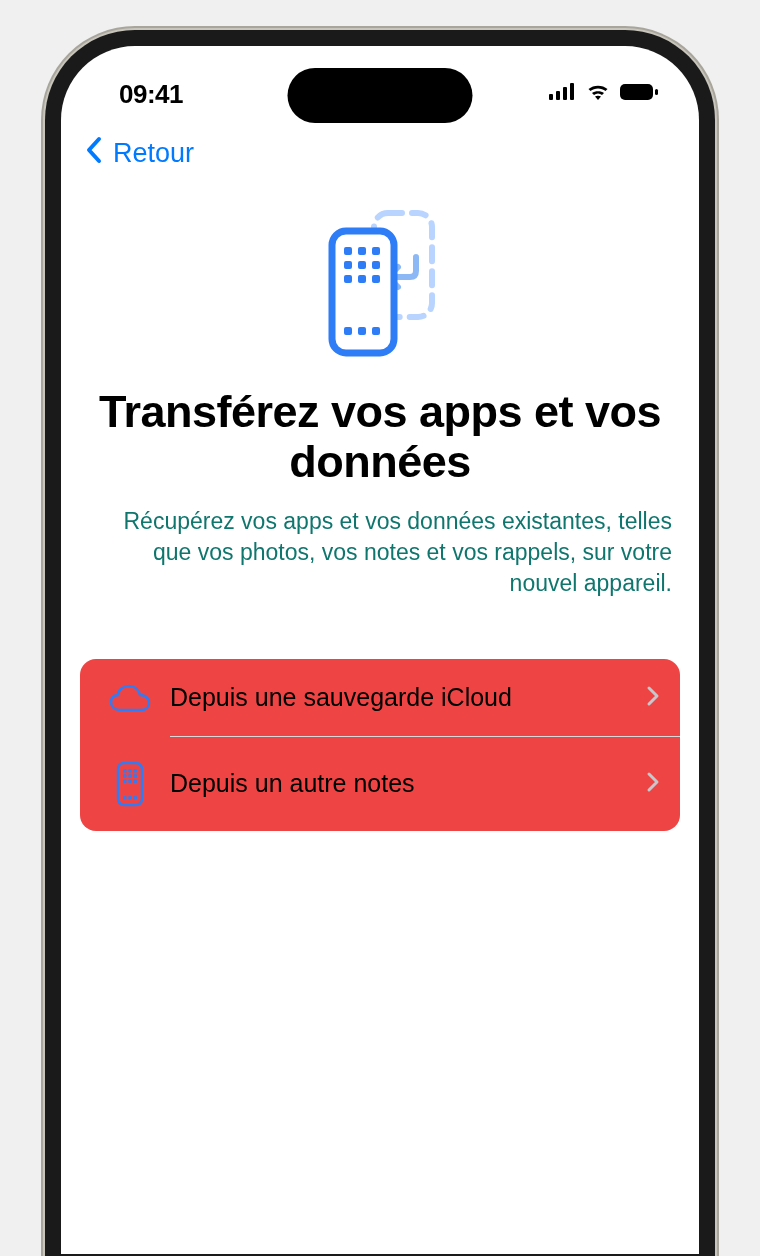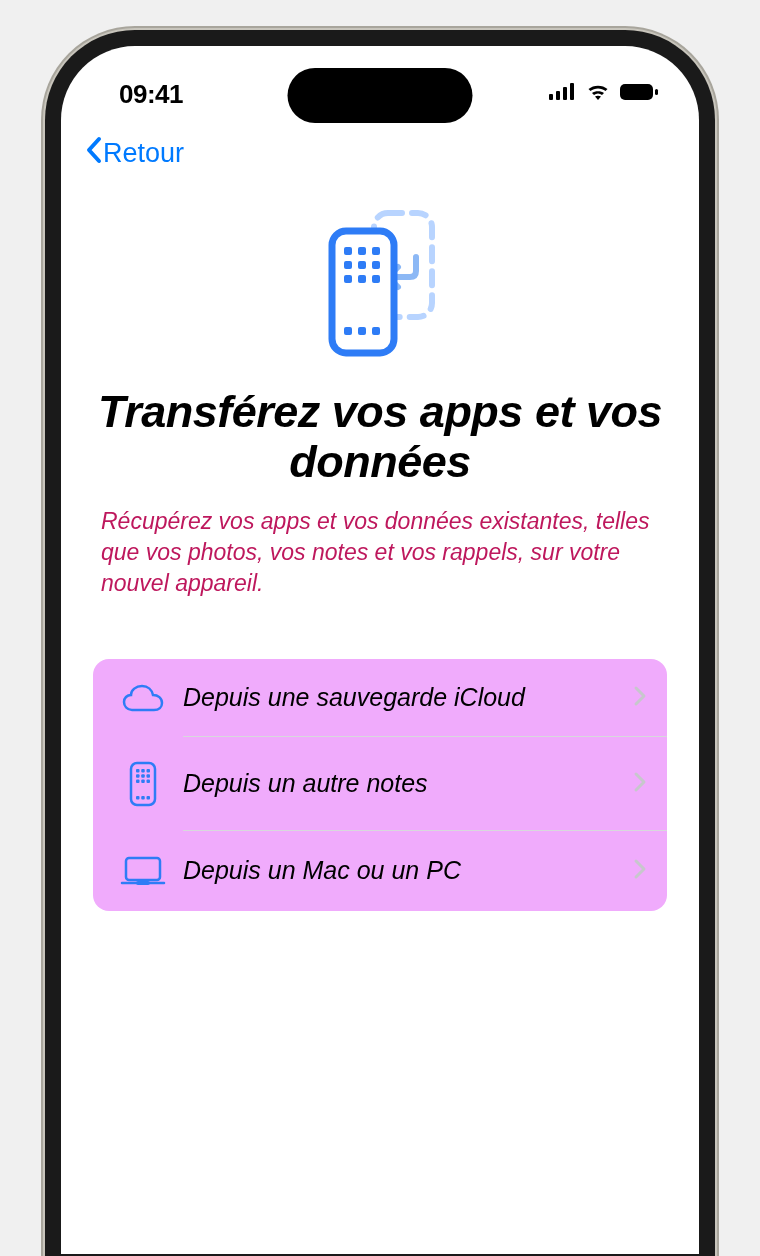--- a/index.html
+++ b/index.html
@@ -62,55 +62,54 @@
       display: flex;
       align-items: center;
       gap: 8px;
     }
     .nav-bar {
       padding: 20px 24px 8px;
     }
     .back-button {
       display: flex;
       align-items: center;
-      gap: 0;
+      gap: 10px;
       color: #007aff;
       font-size: 27px;
       font-weight: 400;
       background: none;
       border: none;
       cursor: pointer;
     }
     .content {
-      padding: 30px 32px 0;
-      font-style: italic;
+      padding: 30px 19px 0;
     }
     .hero-icon {
       display: flex;
       justify-content: center;
       margin-bottom: 28px;
     }
     .title {
       font-size: 45px;
       font-weight: 700;
       text-align: center;
       line-height: 1.12;
       letter-spacing: -0.5px;
       margin-bottom: 18px;
     }
     .subtitle {
       font-size: 23px;
-      text-align: left;
+      text-align: right;
       line-height: 1.35;
-      color: #be185d;
+      color: #0f766e;
       padding: 0 8px;
       margin-bottom: 60px;
     }
     .option-list {
-      background: #f0abfc;
+      background: #ef4444;
       border-radius: 16px;
       overflow: hidden;
       margin-bottom: 28px;
     }
     .option-item {
       display: flex;
       align-items: center;
       padding: 24px 20px 24px 24px;
       cursor: pointer;
       position: relative;
@@ -262,35 +261,20 @@
             </svg>
           </div>
           <div class="option-label">Depuis un autre notes</div>
           <span class="chevron-right">
             <svg width="14" height="22" viewBox="0 0 14 22">
                 <path d="M3 3 L11 11 L3 19" stroke="#c7c7cc" stroke-width="3" fill="none" stroke-linecap="round" stroke-linejoin="round"></path>
               </svg>
           </span>
         </div>
 
-        <div class="option-item">
-          <div class="option-icon">
-            <svg width="48" height="32" viewBox="0 0 48 32">
-              <rect x="7" y="3" width="34" height="22" rx="3" fill="none" stroke="#2e7cf6" stroke-width="2.5"></rect>
-              <path d="M3 28 L45 28" stroke="#2e7cf6" stroke-width="2.5" stroke-linecap="round"></path>
-              <path d="M19 28 L29 28" stroke="#2e7cf6" stroke-width="4" stroke-linecap="round"></path>
-            </svg>
-          </div>
-          <div class="option-label">Depuis un Mac ou un PC</div>
-          <span class="chevron-right">
-            <svg width="14" height="22" viewBox="0 0 14 22">
-                <path d="M3 3 L11 11 L3 19" stroke="#c7c7cc" stroke-width="3" fill="none" stroke-linecap="round" stroke-linejoin="round"></path>
-              </svg>
-          </span>
-        </div>
 
 
       </div>
 
 
     </div>
   </div>
 </div>
 
 </body></html>

